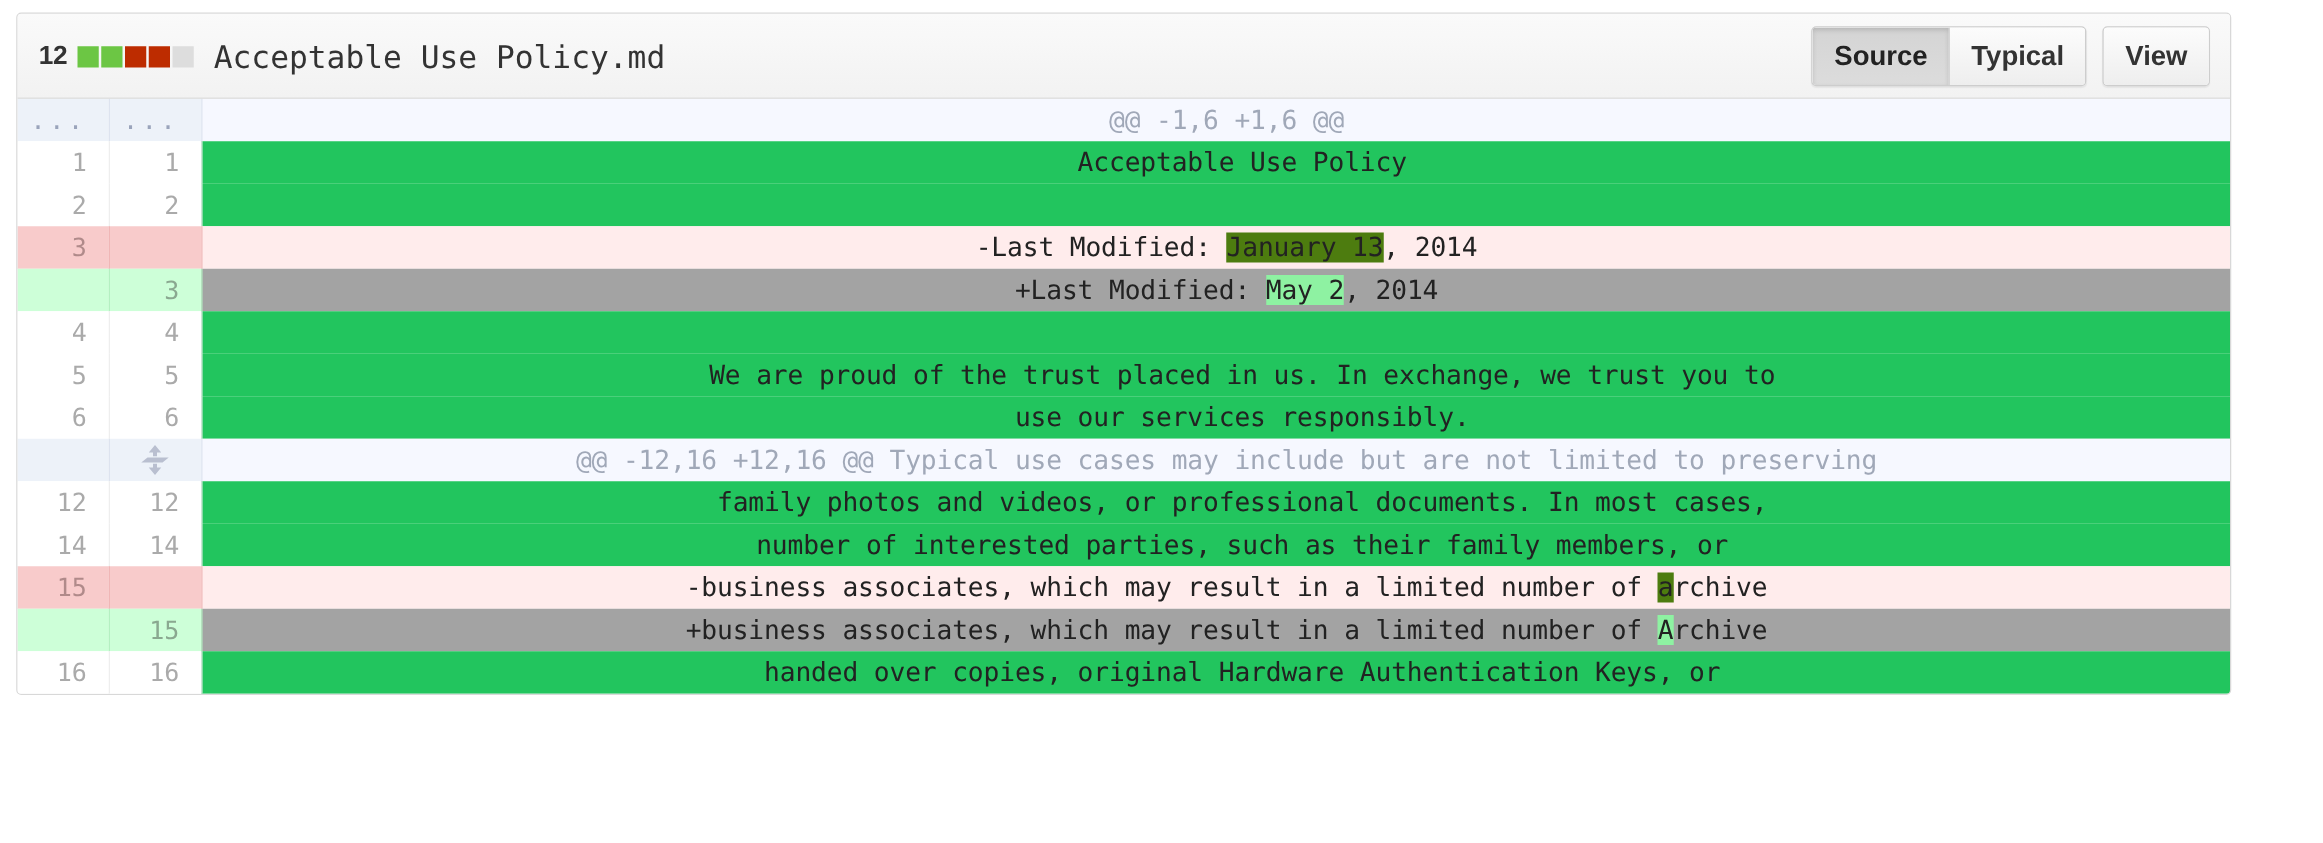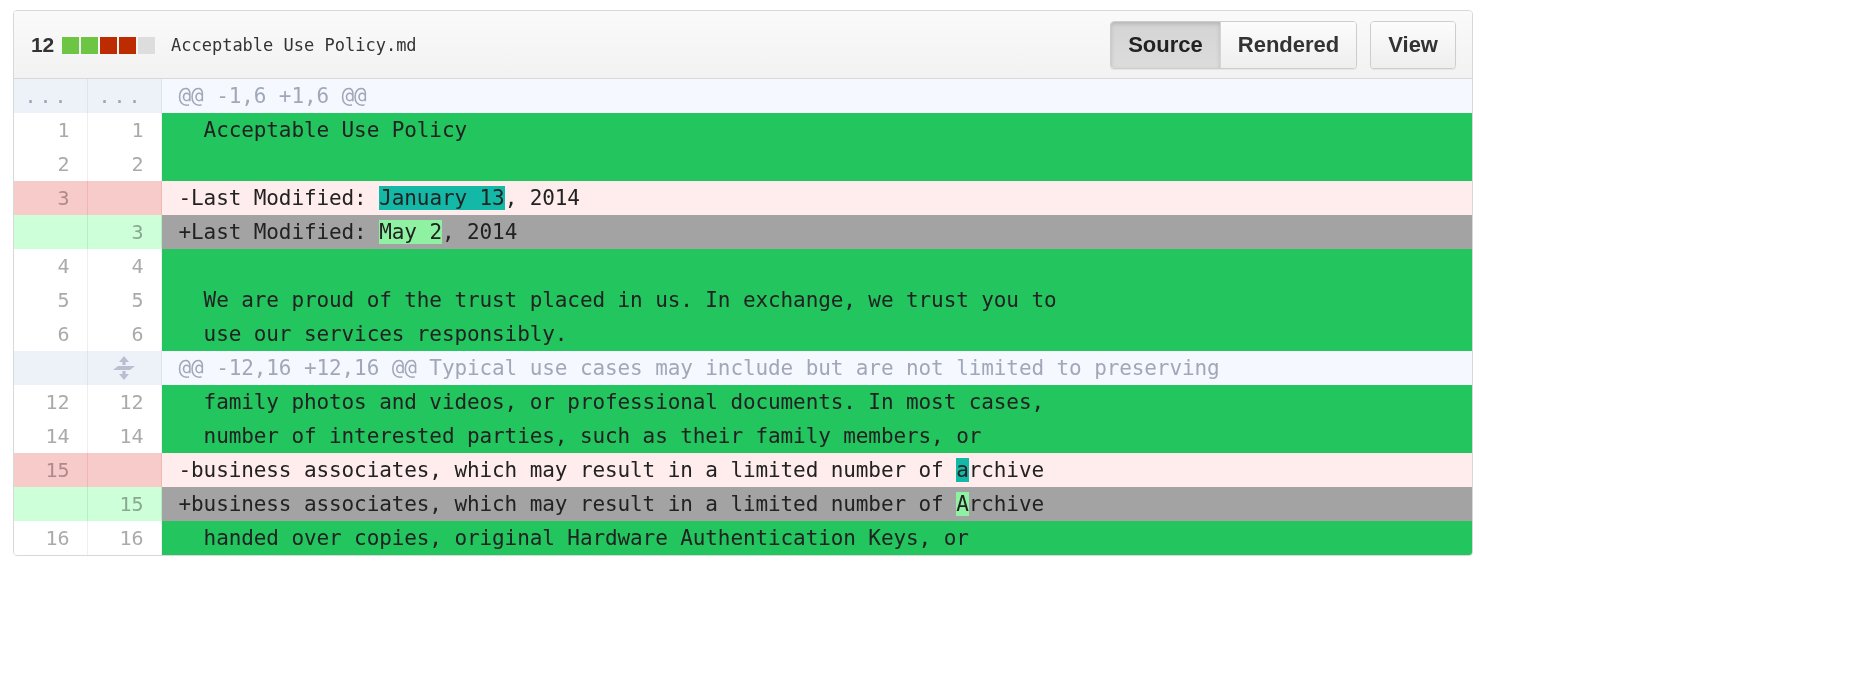--- a/index.html
+++ b/index.html
@@ -14,21 +14,21 @@
     overflow: hidden;
     font-family: "Liberation Sans", sans-serif;
     -webkit-font-smoothing: antialiased;
   }
 
   
   .file-box {
     position: absolute;
     left: 13px;
     top: 10px;
-    width: 1460px;
+    width: 1772px;
     border: 1px solid #d8d8d8;
     border-radius: 4px;
     background: #fff;
     box-sizing: border-box;
     overflow: hidden;
   }
 
   
   .file-header {
     position: relative;
@@ -66,21 +66,21 @@
     display: block;
     width: 17px;
     height: 17px;
   }
   .db-add { background: #6cc644; }
   .db-del { background: #bd2c00; }
   .db-non { background: #dddddd; }
 
   .file-name {
     font-family: "DejaVu Sans Mono", "Liberation Mono", monospace;
-    font-size: 17px;
+    font-size: 25px;
     color: #333;
     letter-spacing: 0px;
     white-space: nowrap;
   }
 
   
   .header-right {
     position: absolute;
     right: 16px;
     top: 0;
@@ -140,20 +140,21 @@
     table-layout: fixed;
     font-family: "DejaVu Sans Mono", "Liberation Mono", monospace;
     font-size: 21px;
   }
 
   .diff-table td {
     padding: 0;
     height: 34px;
     vertical-align: middle;
     white-space: pre;
+    text-align: center;
   }
 
   td.ln {
     width: 73px;
     text-align: right;
     padding-right: 17px;
     color: #aaa;
     font-size: 20px;
     border-right: 1px solid #eee;
     box-sizing: border-box;
@@ -174,21 +175,21 @@
 
   tr.hunk td.ln { background: #edf2f9; border-right-color: #dde3ef; color: #9aa4bb; }
   tr.hunk td.code { background: #f6f8ff; color: #a0a8b8; }
 
   tr.del td.ln { background: #f8cbcb; border-right-color: #f0b6b6; color: #b08a8a; }
   tr.del td.code { background: #ffecec; }
 
   tr.add td.ln { background: #cdffd8; border-right-color: #b4f0c1; color: #8aa890; }
   tr.add td.code { background: #a3a3a3; }
 
-  .wd-del { background: #14b8a6; }
+  .wd-del { background: #4d7c0f; }
   .wd-add { background: #8ef2a2; }
 
   
   td.ln.expander {
     text-align: center;
     padding-right: 0;
   }
   .expand-icon {
     display: inline-block;
     vertical-align: middle;
@@ -220,21 +221,21 @@
           <span class="db-non"></span>
         </span>
 
       <span class="file-name">Acceptable Use Policy.md</span>
     </div>
 
     <div class="header-right">
 
       <div class="btn-group">
         <div class="btn selected">Source</div>
-        <div class="btn">Rendered</div>
+        <div class="btn">Typical</div>
       </div>
 
       <div class="btn-group">
         <div class="btn">View</div>
       </div>
 
     </div>
   </div>
 
   <table class="diff-table">

